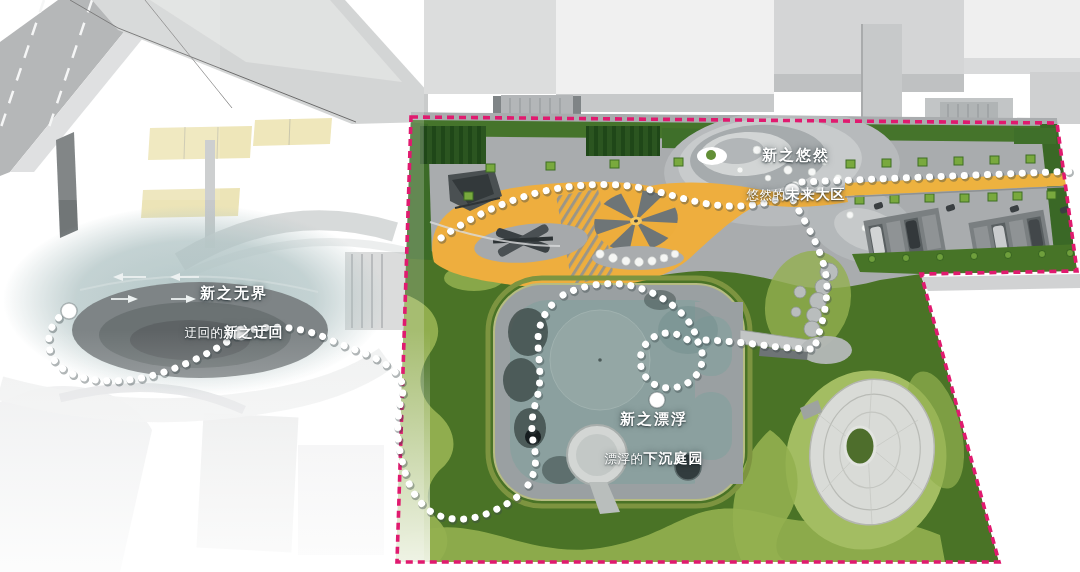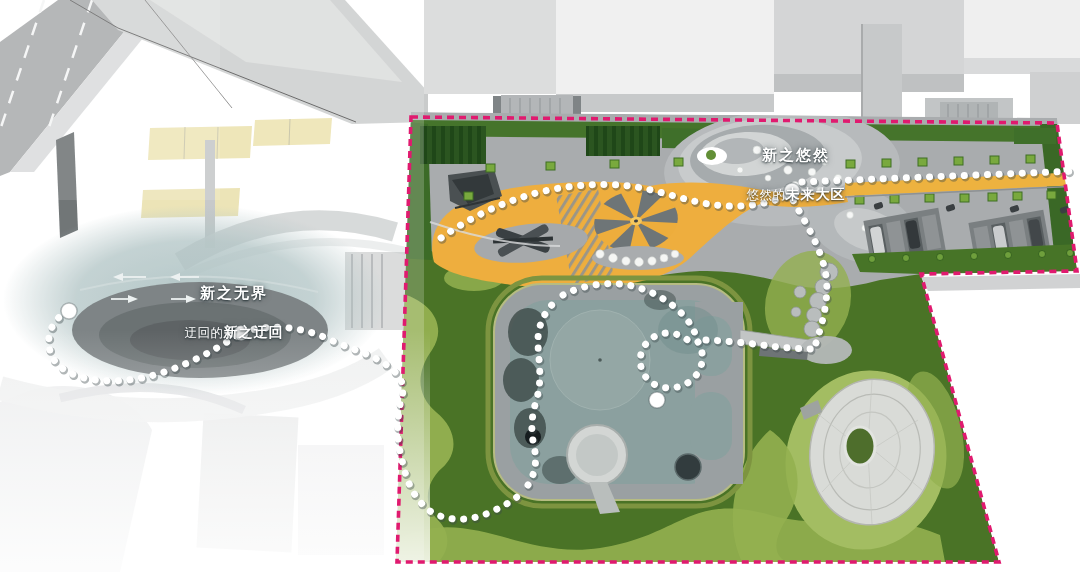--- a/index.html
+++ b/index.html
@@ -414,13 +414,17 @@
 </svg>
 
 <div class="label" style="left:234px;top:283px">
   <div class="t">新之无界</div>
   <div class="s"><span>迂回的</span><b>新之迂回</b></div>
 </div>
 <div class="label" style="left:796px;top:145px">
   <div class="t">新之悠然</div>
   <div class="s"><span>悠然的</span><b>未来大区</b></div>
 </div>
+<div class="label" style="left:654px;top:409px">
+  <div class="t">新之漂浮</div>
+  <div class="s"><span>漂浮的</span><b>下沉庭园</b></div>
 </div>
+</div>
 
 </body></html>

